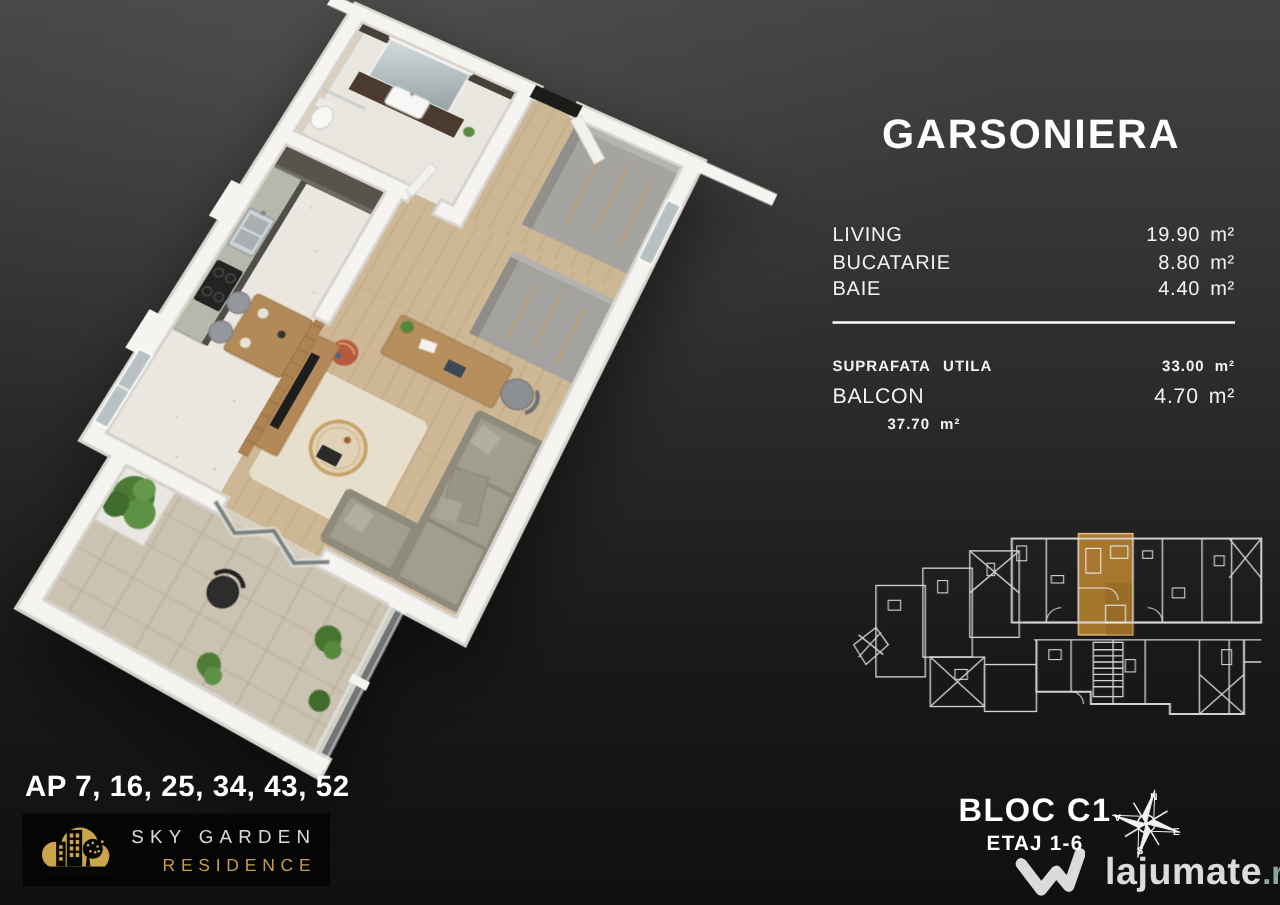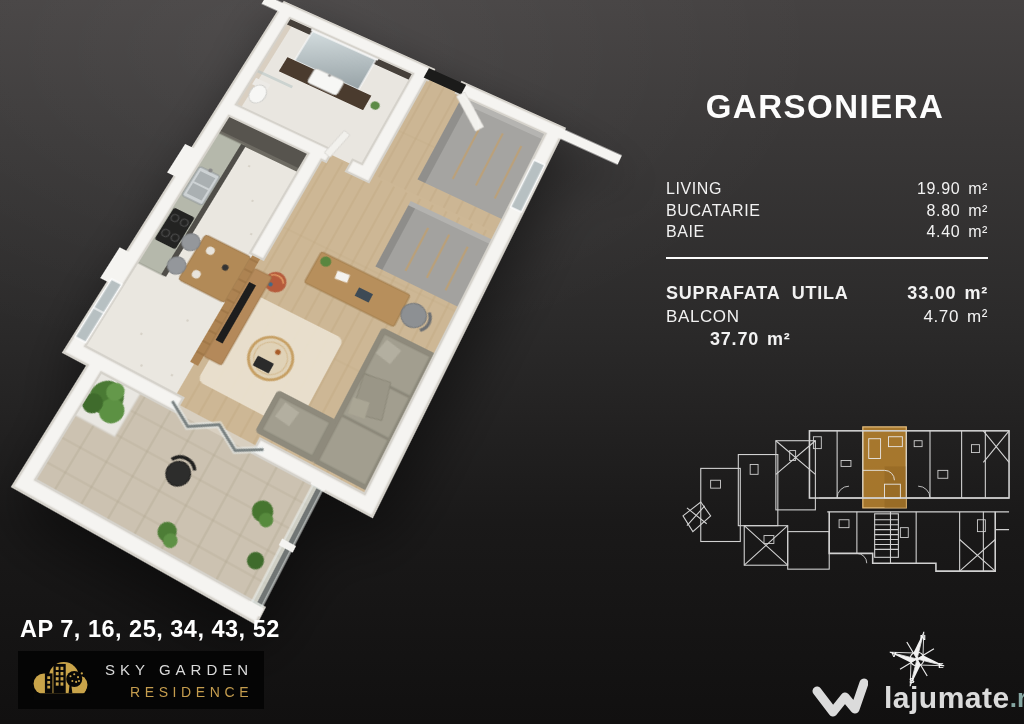--- a/index.html
+++ b/index.html
@@ -24,21 +24,21 @@
   
   .panel { position:absolute; left:658px; top:88px; width:334px; }
   .panel h1 { margin:0; font-size:33px; font-weight:bold; letter-spacing:1.5px; text-align:center; color:#fdfdfd; }
   .rooms { margin-top:52px; padding:0 4px 0 8px; }
   .row { display:flex; justify-content:space-between; align-items:baseline;
          font-size:16px; line-height:21.5px; letter-spacing:0.6px; color:#f2f2f2; }
   .val { display:inline-flex; gap:8px;margin-left:44px; }
   .divider { margin:14px 4px 0 8px; height:2.5px; background:#fcfcfc; }
   .totals { margin-top:23px; padding:0 4px 0 8px; }
   .totals .row { font-size:17px; line-height:23px; }
-  .totals .row.strong { font-weight:bold; font-size:18px; letter-spacing:0.8px; word-spacing:6px; }
+  .totals .row.strong { font-weight:bold; font-size:12px; letter-spacing:0.8px; word-spacing:6px; }
 
   
   .miniplan { position:absolute; left:681px; top:420px; }
 
   
   .block-info { position:absolute; left:748px; top:633px; width:160px; text-align:center; }
   .block-name { font-size:26px; font-weight:bold; letter-spacing:1.2px; }
   .block-floors { font-size:16.5px; font-weight:bold; letter-spacing:1px; margin-top:2px; }
   .compass { position:absolute; left:886px; top:628px; }
 
@@ -305,20 +305,24 @@
       </g>
       <g stroke="#ffffff" stroke-width="0.9">
         <rect x="190" y="18" width="12" height="20"></rect>
           <rect x="210" y="16" width="14" height="10"></rect>
         <path d="M184,50 H206 M206,50 a10,10 0 0 1 10,10"></path>
         <rect x="206" y="64" width="16" height="14"></rect>
       </g>
     </g>
   </svg>
 
+  <div class="block-info">
+    <div class="block-name">BLOC C1</div>
+    <div class="block-floors">ETAJ 1-6</div>
+  </div>
 
   <svg class="compass" width="62" height="62" viewBox="0 0 62 62">
     <g transform="rotate(14,31,31)">
       <path d="M31,31 L45,17 M31,31 L45,45 M31,31 L17,45 M31,31 L17,17" stroke="#e8e8e8" stroke-width="1.2"></path>
       <polygon points="31,3 26,26 31,31" fill="#f2f2f2"></polygon>
       <polygon points="31,3 36,26 31,31" fill="#141414" stroke="#f0f0f0" stroke-width="0.8"></polygon>
       <polygon points="59,31 36,26 31,31" fill="#f2f2f2"></polygon>
       <polygon points="59,31 36,36 31,31" fill="#141414" stroke="#f0f0f0" stroke-width="0.8"></polygon>
       <polygon points="31,59 36,36 31,31" fill="#f2f2f2"></polygon>
       <polygon points="31,59 26,36 31,31" fill="#141414" stroke="#f0f0f0" stroke-width="0.8"></polygon>

